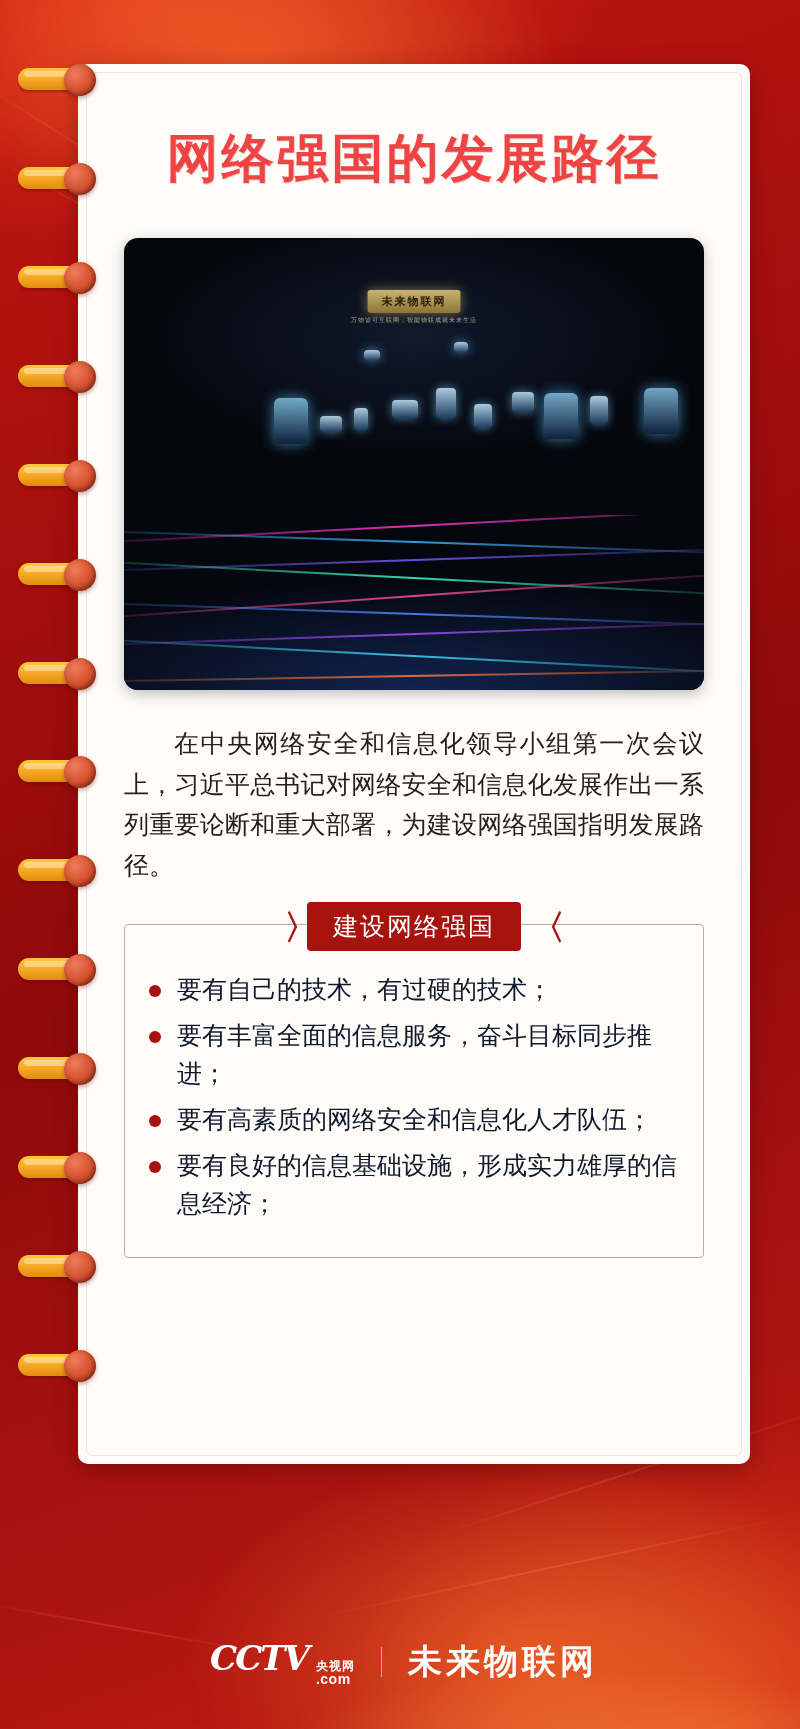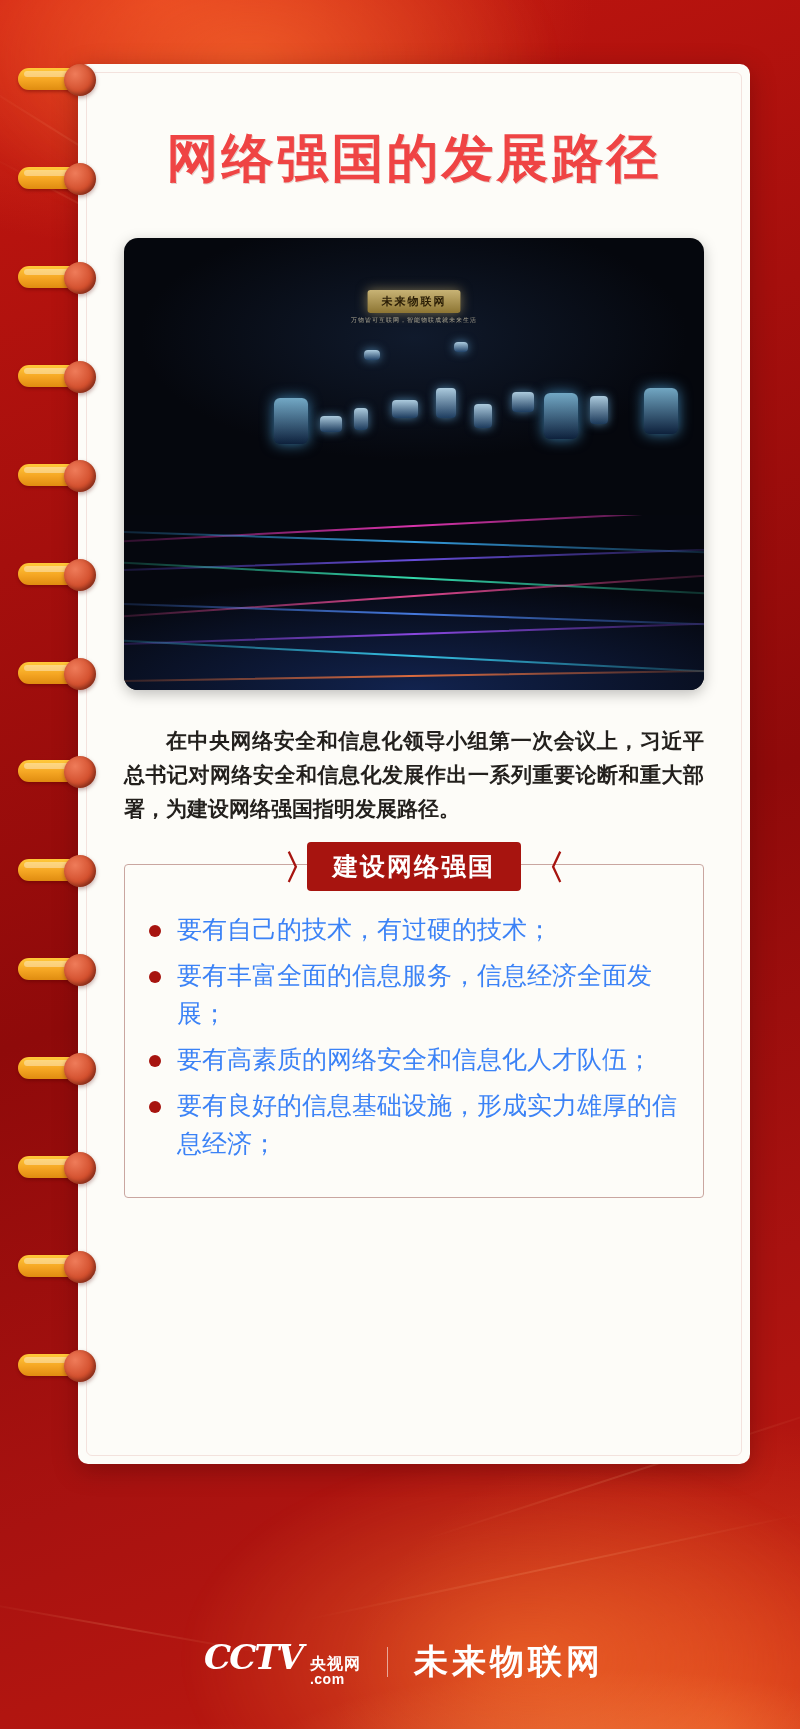--- a/index.html
+++ b/index.html
@@ -137,59 +137,58 @@
   }
   .photo .chip {
     position: absolute; border-radius: 4px;
     background: linear-gradient(180deg, rgba(200,235,255,0.85), rgba(70,150,230,0.35));
     box-shadow: 0 0 10px rgba(120,200,255,0.6);
   }
 
   
   .para {
     margin-top: 34px;
-    font-size: 21px;
+    font-size: 25px;
     line-height: 1.62;
     color: #23201d;
     text-indent: 2em;
     text-align: justify;
     font-family: "DejaVu Sans", "Liberation Sans", sans-serif;
-    font-weight: bold;
   }
 
   
   .section {
     margin-top: 38px;
     position: relative;
     border: 1px solid #c9a6a0;
     border-radius: 4px;
     padding: 46px 18px 26px 18px;
   }
   .section-badge {
     position: absolute; left: 50%; top: -23px; transform: translateX(-50%);
     display: flex; align-items: center; gap: 10px;
   }
   .section-badge .lbl {
     background: #a7140f; color: #fff;
-    font-size: 25px; font-weight: 700; letter-spacing: 2px;
+    font-size: 25px; font-weight: 400; letter-spacing: 2px;
     padding: 8px 26px; border-radius: 4px;
     white-space: nowrap;
   }
   .brk {
     width: 13px; height: 38px; color: #a7140f; font-size: 34px; line-height: 38px;
     font-weight: 700;
   }
   .bullets { list-style: none; }
   .bullets li {
     position: relative;
     padding-left: 34px;
     margin-bottom: 8px;
     font-size: 25px;
     line-height: 1.52;
-    color: #3b82f6;
+    color: #0f172a;
     font-family: "DejaVu Sans", "Liberation Sans", sans-serif;
   }
   .bullets li::before {
     content: ""; position: absolute; left: 6px; top: 14px;
     width: 12px; height: 12px; border-radius: 50%;
     background: #a7140f;
   }
 
   .para2 { margin-top: 30px; }
   .hl {
@@ -203,21 +202,21 @@
     display: flex; align-items: center; justify-content: center; gap: 26px;
     z-index: 7;
   }
   .cctv { display: flex; align-items: baseline; gap: 8px; }
   .cctv .mark {
     font-family: "DejaVu Serif", "Liberation Serif", serif;
     font-style: italic; font-weight: 700; font-size: 34px; color: #fff;
     letter-spacing: -2px;
   }
   .cctv .words { display: flex; flex-direction: column; line-height: 1.05; }
-  .cctv .cn { font-size: 16px; color: #fff; font-weight: 700; letter-spacing: 1px; }
+  .cctv .cn { font-size: 12px; color: #fff; font-weight: 700; letter-spacing: 1px; }
   .cctv .en { font-size: 14px; color: #fff; font-weight: 700; letter-spacing: .5px; }
   .divider { width: 1px; height: 30px; background: rgba(255,255,255,0.55); }
   .brand {
     font-family: "DejaVu Serif", "Liberation Serif", serif;
     font-size: 34px; color: #fff; font-weight: 700; letter-spacing: 4px;
   }
 </style>
 </head>
 <body>
 
@@ -335,21 +334,21 @@
       <p class="para">在中央网络安全和信息化领导小组第一次会议上，习近平总书记对网络安全和信息化发展作出一系列重要论断和重大部署，为建设网络强国指明发展路径。</p>
 
       <div class="section">
         <div class="section-badge">
           <span class="brk">〉</span>
           <span class="lbl">建设网络强国</span>
           <span class="brk">〈</span>
         </div>
         <ul class="bullets">
           <li>要有自己的技术，有过硬的技术；</li>
-          <li>要有丰富全面的信息服务，信息经济全面发展；</li>
+          <li>要有丰富全面的信息服务，奋斗目标同步推进；</li>
           <li>要有高素质的网络安全和信息化人才队伍；</li>
           <li>要有良好的信息基础设施，形成实力雄厚的信息经济；</li>
         </ul>
       </div>
 
 
     </div>
   </div>
 
   <div class="footer">

